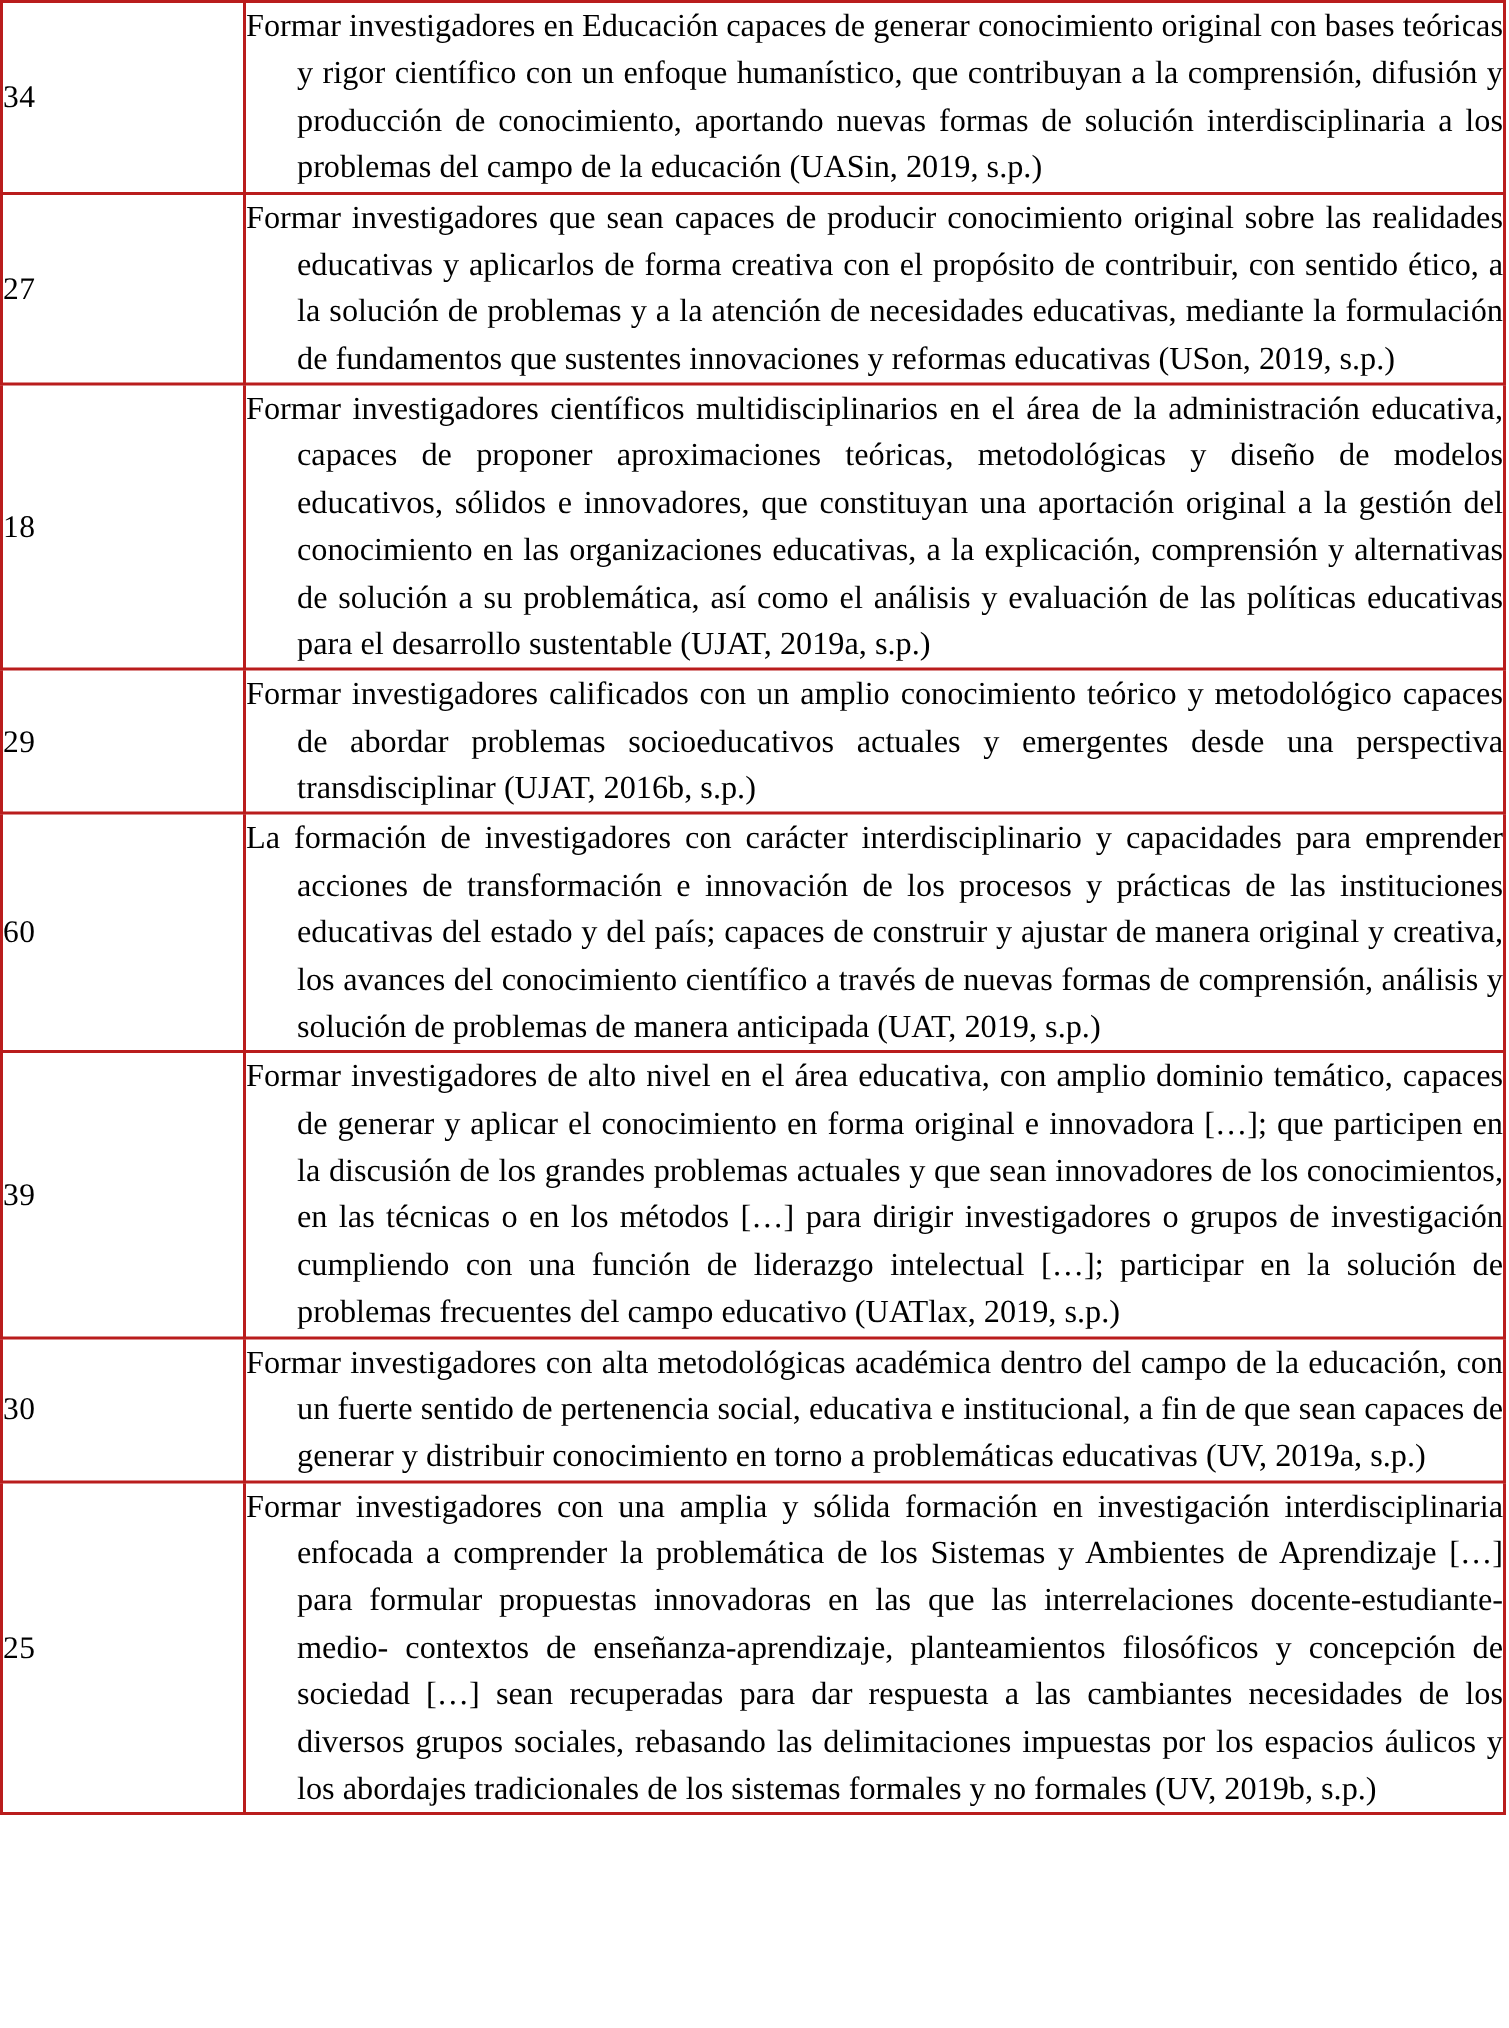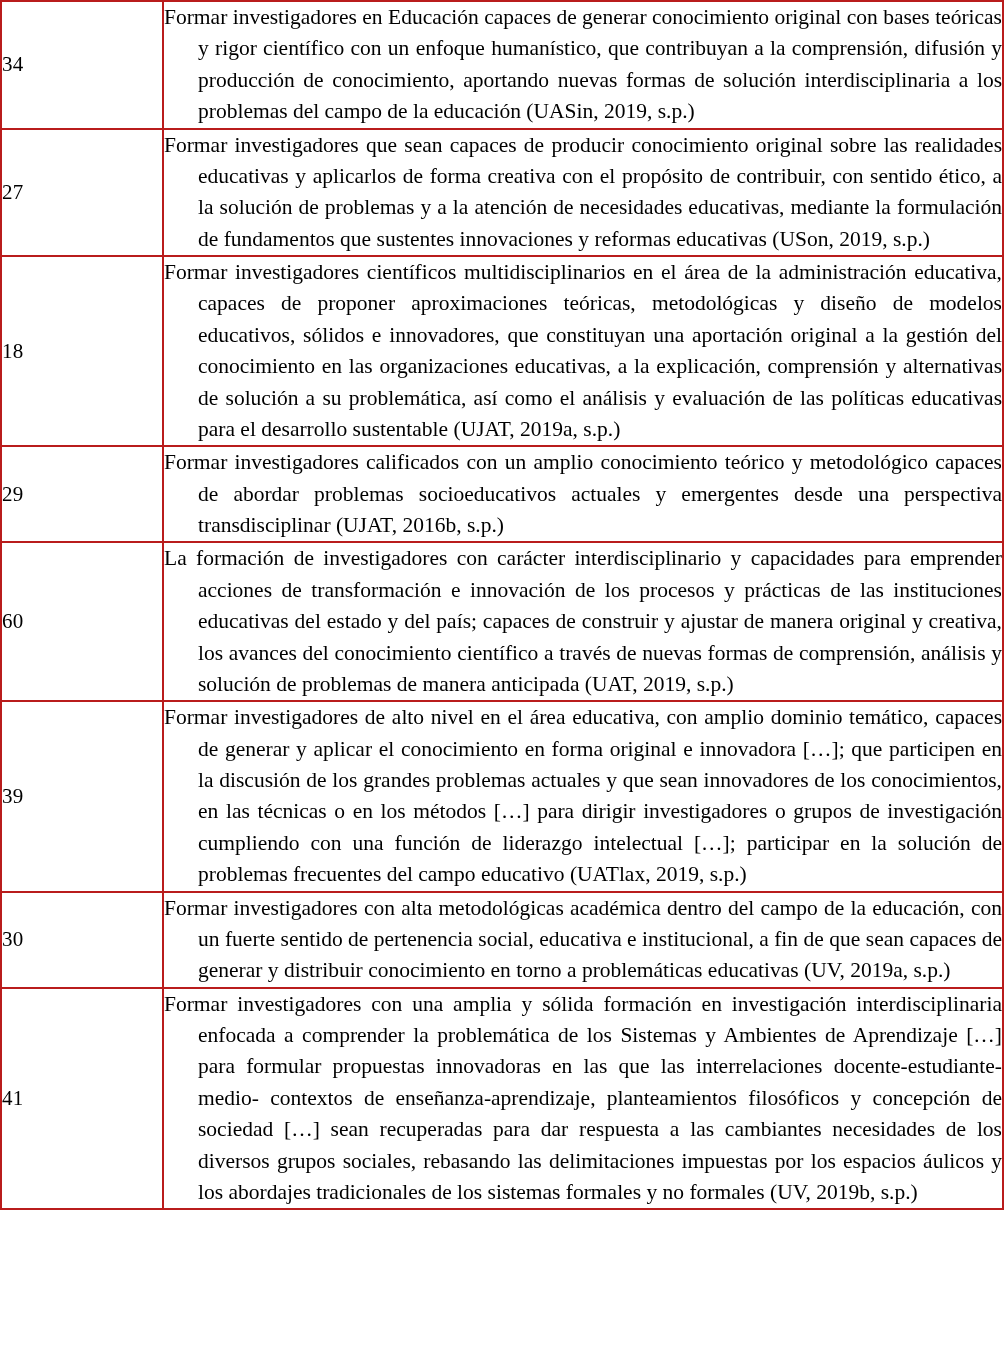--- a/index.html
+++ b/index.html
@@ -100,20 +100,20 @@
           <p class="para hanging">Formar investigadores de alto nivel en el área educativa, con amplio dominio temático, capaces de generar y aplicar el conocimiento en forma original e innovadora […]; que participen en la discusión de los grandes problemas actuales y que sean innovadores de los conocimientos, en las técnicas o en los métodos […] para dirigir investigadores o grupos de investigación cumpliendo con una función de liderazgo intelectual […]; participar en la solución de problemas frecuentes del campo educativo (UATlax, 2019, s.p.)</p>
         </td>
       </tr>
       <tr>
         <td class="num-cell">30</td>
         <td class="text-cell">
           <p class="para hanging">Formar investigadores con alta metodológicas académica dentro del campo de la educación, con un fuerte sentido de pertenencia social, educativa e institucional, a fin de que sean capaces de generar y distribuir conocimiento en torno a problemáticas educativas (UV, 2019a, s.p.)</p>
         </td>
       </tr>
       <tr>
-        <td class="num-cell">41</td>
+        <td class="num-cell">25</td>
         <td class="text-cell">
           <p class="para hanging">Formar investigadores con una amplia y sólida formación en investigación interdisciplinaria enfocada a comprender la problemática de los Sistemas y Ambientes de Aprendizaje […] para formular propuestas innovadoras en las que las interrelaciones docente-estudiante-medio- contextos de enseñanza-aprendizaje, planteamientos filosóficos y concepción de sociedad […] sean recuperadas para dar respuesta a las cambiantes necesidades de los diversos grupos sociales, rebasando las delimitaciones impuestas por los espacios áulicos y los abordajes tradicionales de los sistemas formales y no formales (UV, 2019b, s.p.)</p>
         </td>
       </tr>
     </tbody>
   </table>
 </div>
 
 </body></html>

